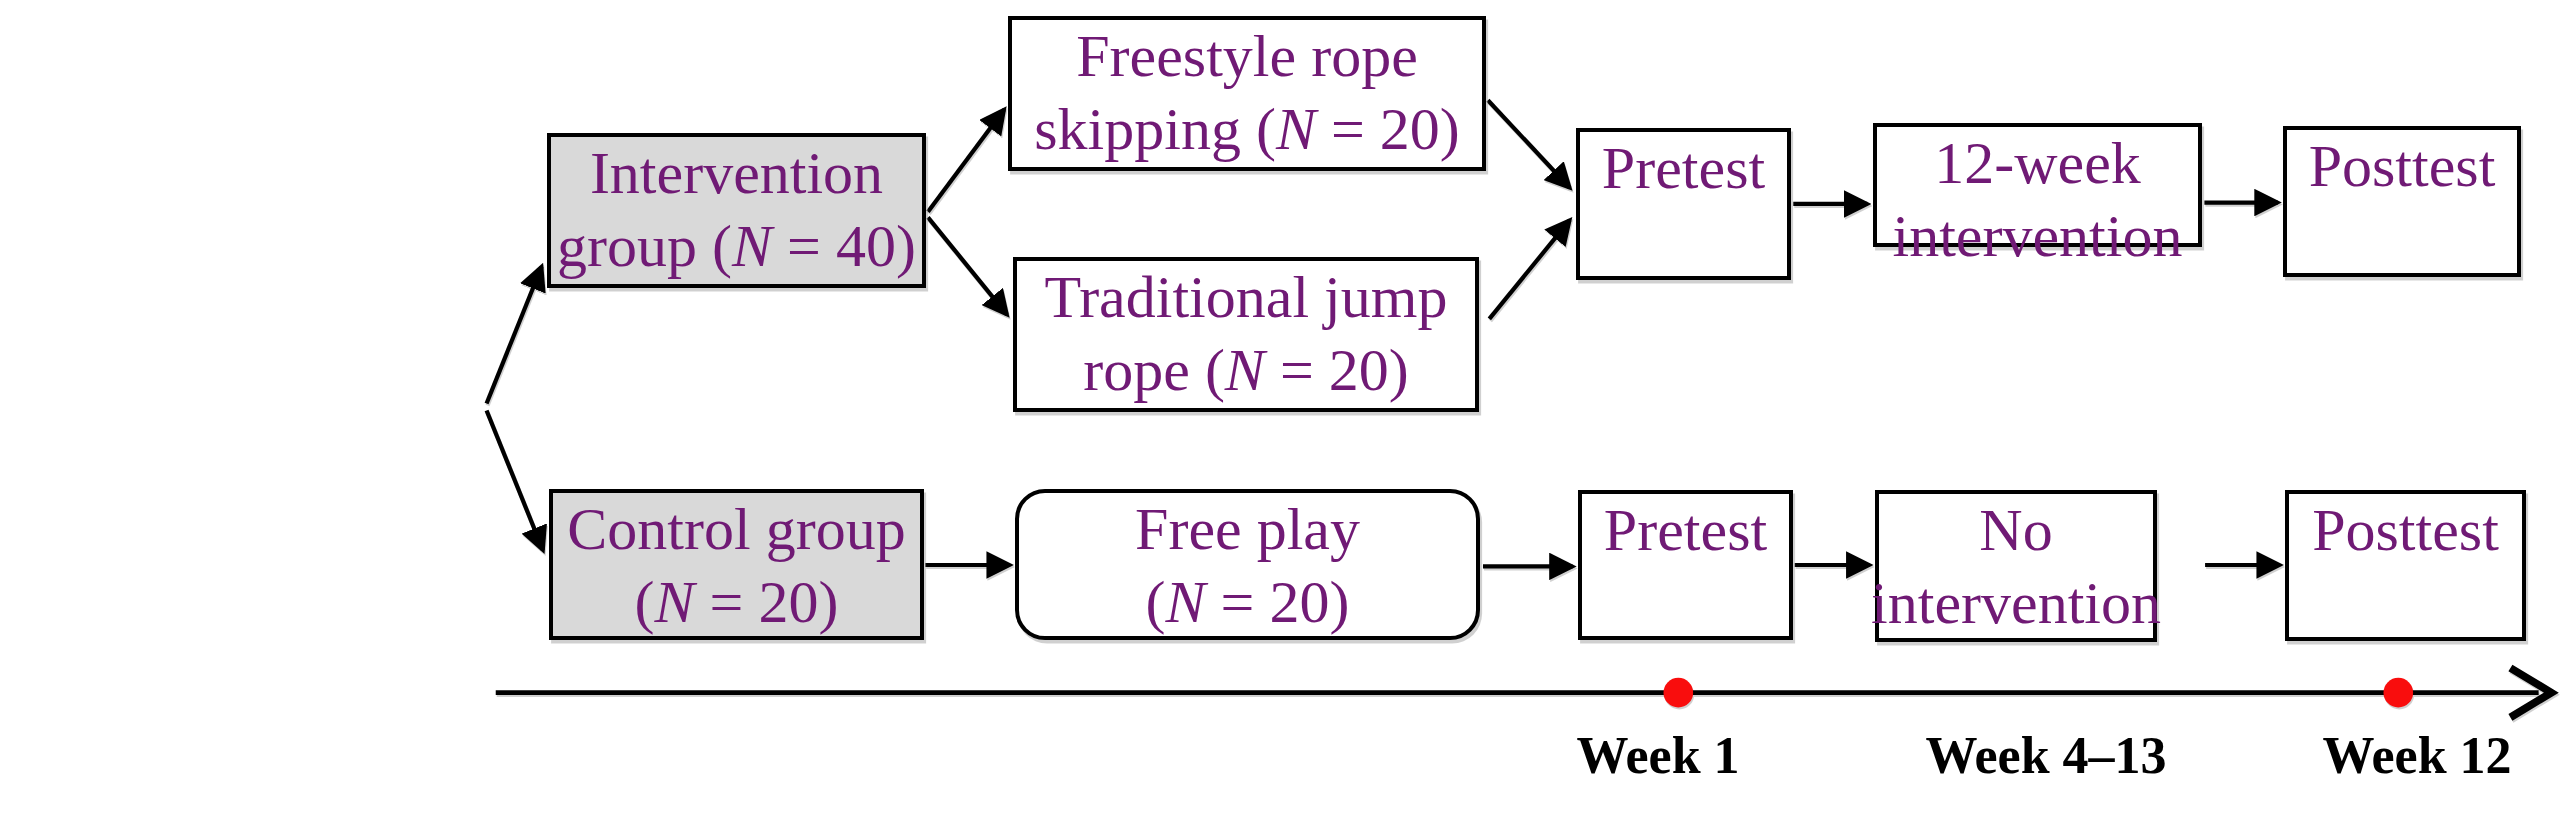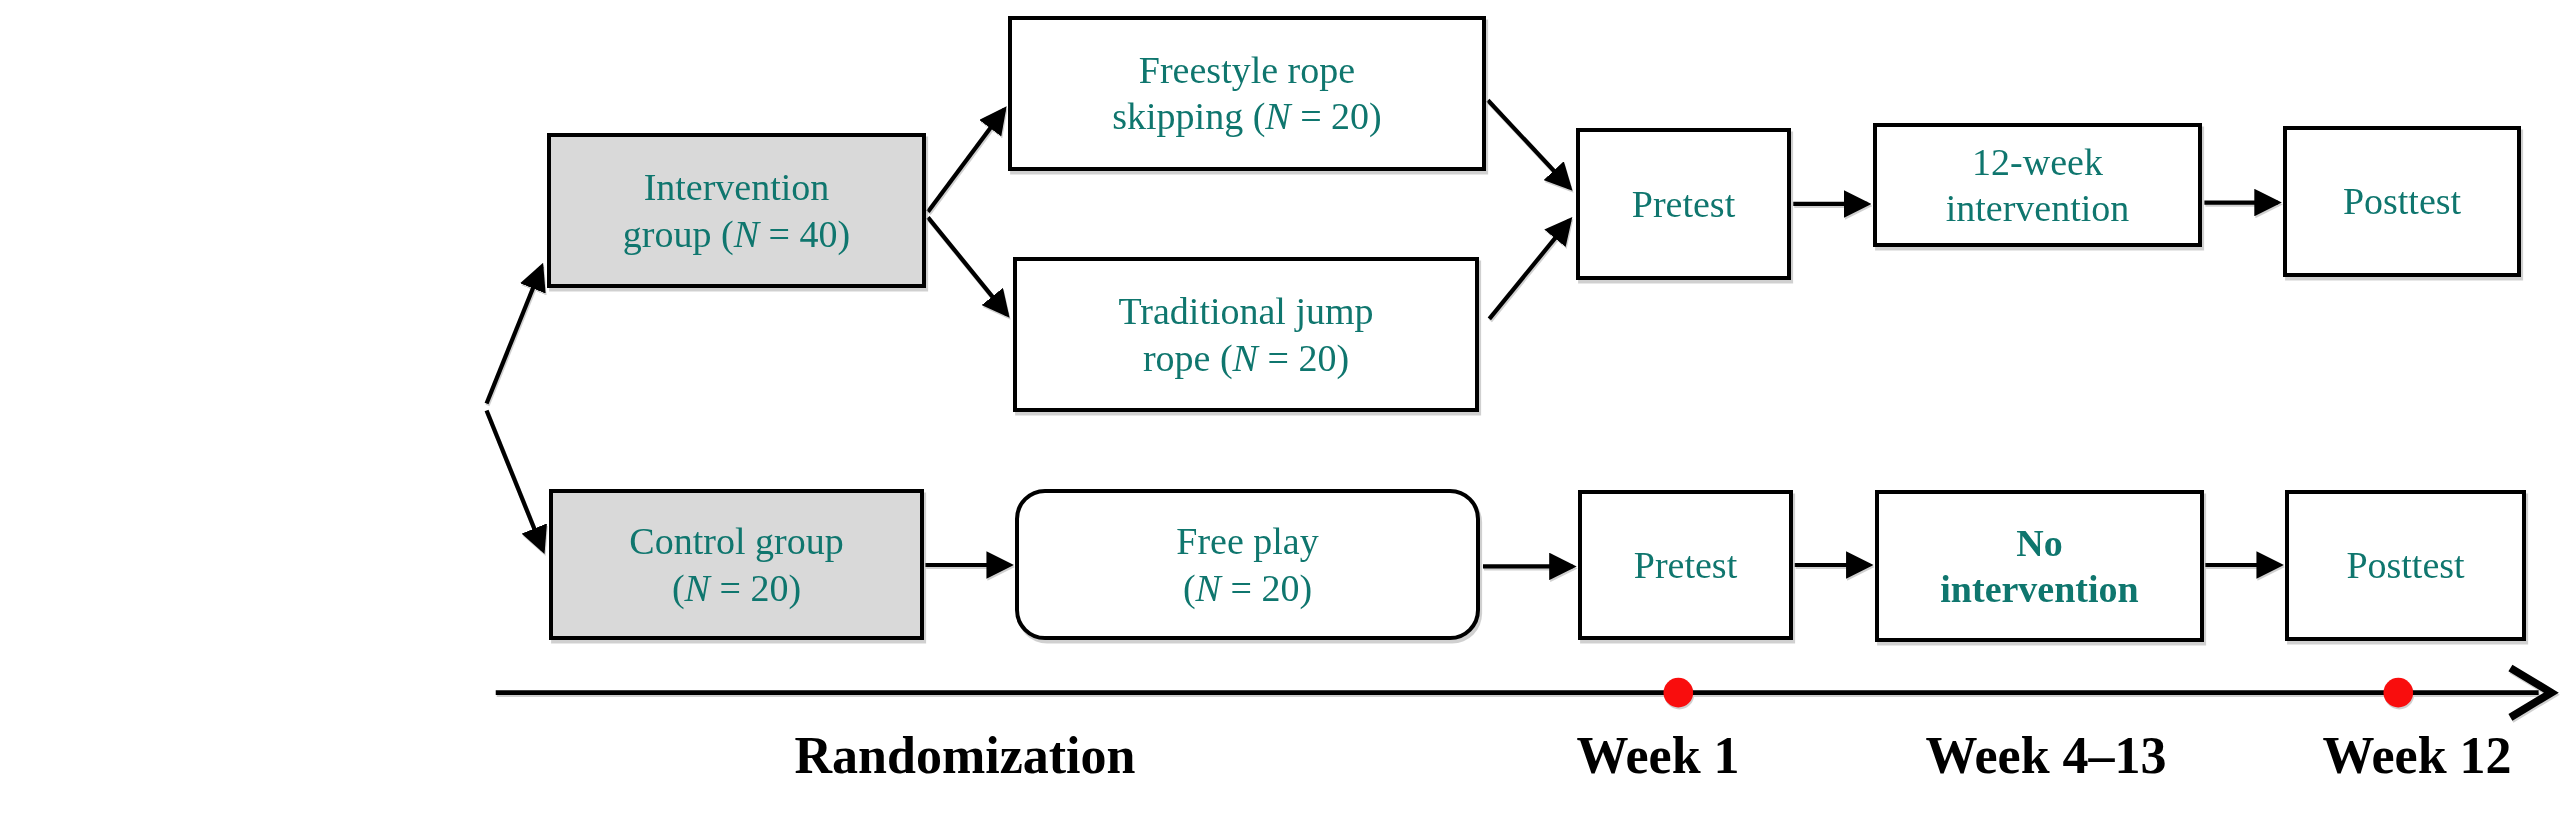--- a/index.html
+++ b/index.html
@@ -16,26 +16,25 @@
     left: 0; top: 0;
     width: 2576px; height: 819px;
     filter: drop-shadow(1.4px 2.8px 0 rgba(150,150,150,0.45));
   }
   .box {
     position: absolute;
     box-sizing: border-box;
     border: 4.2px solid #000000;
     background: #ffffff;
     display: flex;
-    align-items: center;
     justify-content: center;
     text-align: center;
-    font-size: 38px;
+    font-size: 60px;
     line-height: 1.22;
-    color: #0f766e;
+    color: #701a75;
     white-space: pre-line;
     box-shadow: 2.1px 3.5px 0 rgba(150,150,150,0.45);
   }
   .box.dashed { border-style: dashed; }
   .box.gray { background: #d9d9d9; }
   .tlabel {
     position: absolute;
     top: 726px;
     transform: translateX(-50%);
     font-size: 52px;
@@ -46,21 +45,21 @@
   
   #box-source          { left: 23px;   top: 336px; width: 458px; height: 141px; }
   #box-intervention    { left: 547px;  top: 133px; width: 379px; height: 155px; }
   #box-control         { left: 549px;  top: 489px; width: 375px; height: 151px; }
   #box-freestyle       { left: 1008px; top: 15.5px;  width: 478px; height: 155px; }
   #box-traditional     { left: 1013px; top: 257px; width: 466px; height: 155px; }
   #box-freeplay        { left: 1015px; top: 489px; width: 465px; height: 151px; border-radius: 30px; }
   #box-pretest-top     { left: 1576px; top: 128px; width: 215px; height: 152px; }
   #box-pretest-bottom  { left: 1578px; top: 490px; width: 215px; height: 150px; }
   #box-12week          { left: 1873px; top: 123px; width: 329px; height: 124px; }
-  #box-nointervention  { left: 1875px; top: 490px; width: 329px; height: 152px; font-weight: bold; }
+  #box-nointervention  { left: 1875px; top: 490px; width: 282px; height: 152px; }
   #box-posttest-top    { left: 2283px; top: 126px; width: 238px; height: 151px; }
   #box-posttest-bottom { left: 2285px; top: 490px; width: 241px; height: 151px; }
   #label-randomization { left: 965px; }
   #label-week1         { left: 1638px; margin-left: 20px; }
   #label-week2-13      { left: 2046px; }
   #label-week14        { left: 2417px; }
 </style>
 </head>
 <body>
 
@@ -141,19 +140,18 @@
   </div>
 
   <div class="box" id="box-posttest-top">
     <span>Posttest</span>
   </div>
 
   <div class="box" id="box-posttest-bottom">
     <span>Posttest</span>
   </div>
 
-  <div class="tlabel" id="label-randomization">Randomization</div>
   <div class="tlabel" id="label-week1">Week 1</div>
   <div class="tlabel" id="label-week2-13">Week 4–13</div>
   <div class="tlabel" id="label-week14">Week 12</div>
 
 </div>
 
 
 </body></html>

